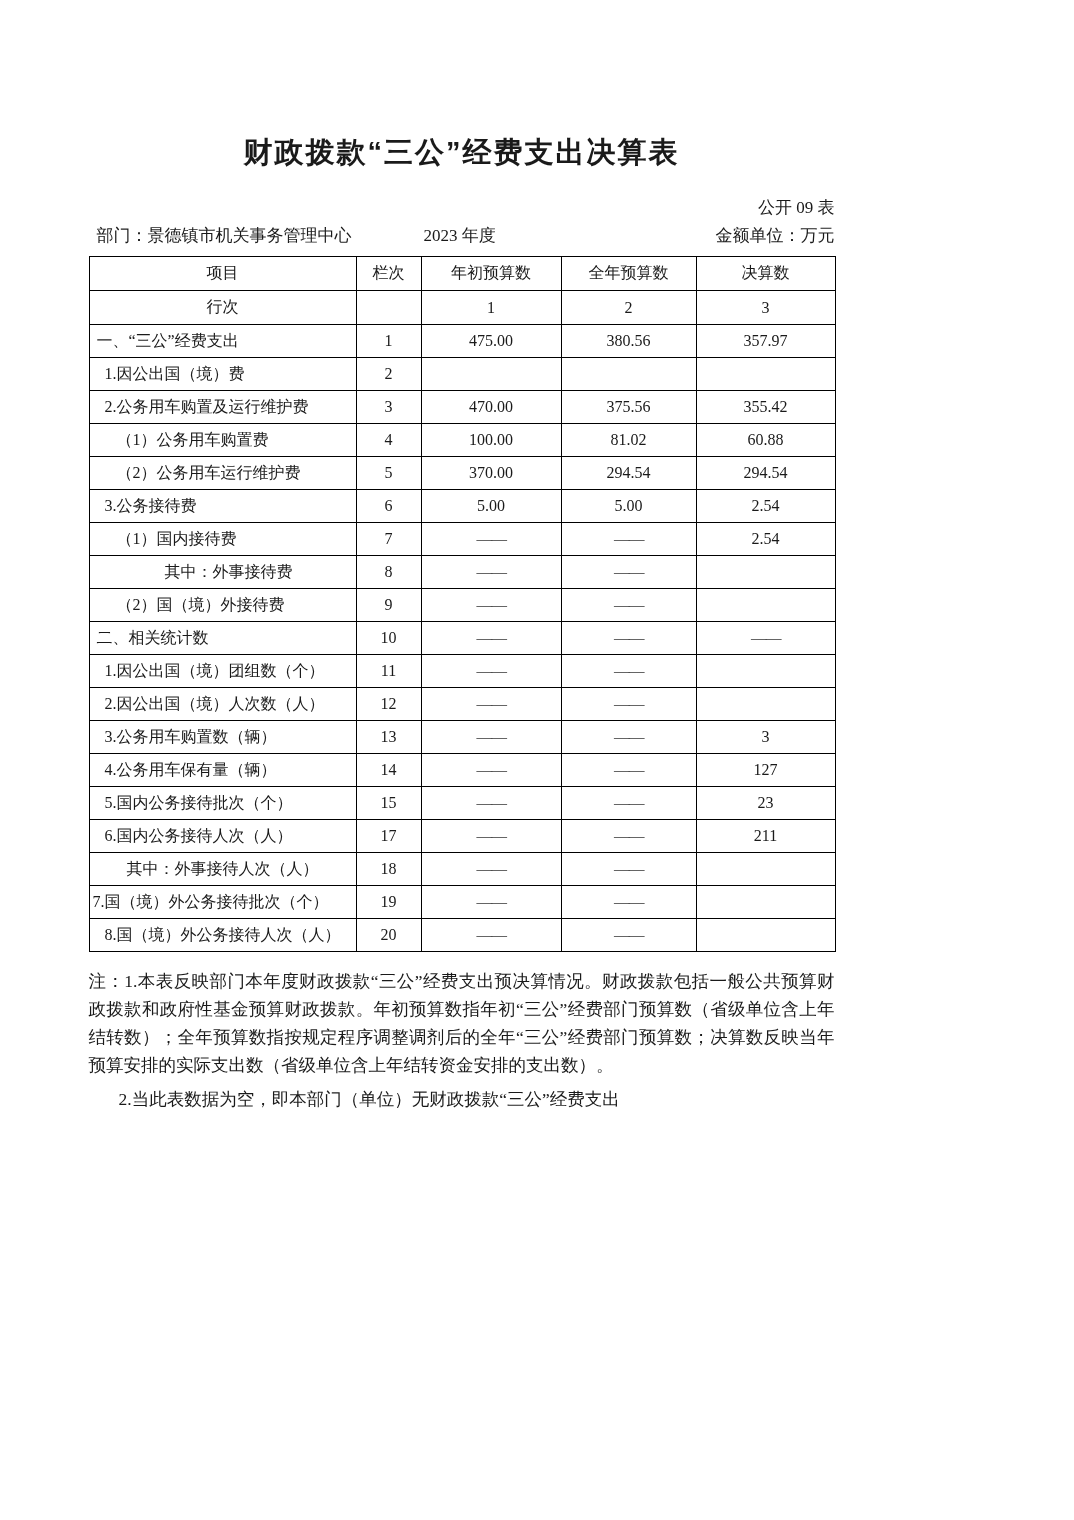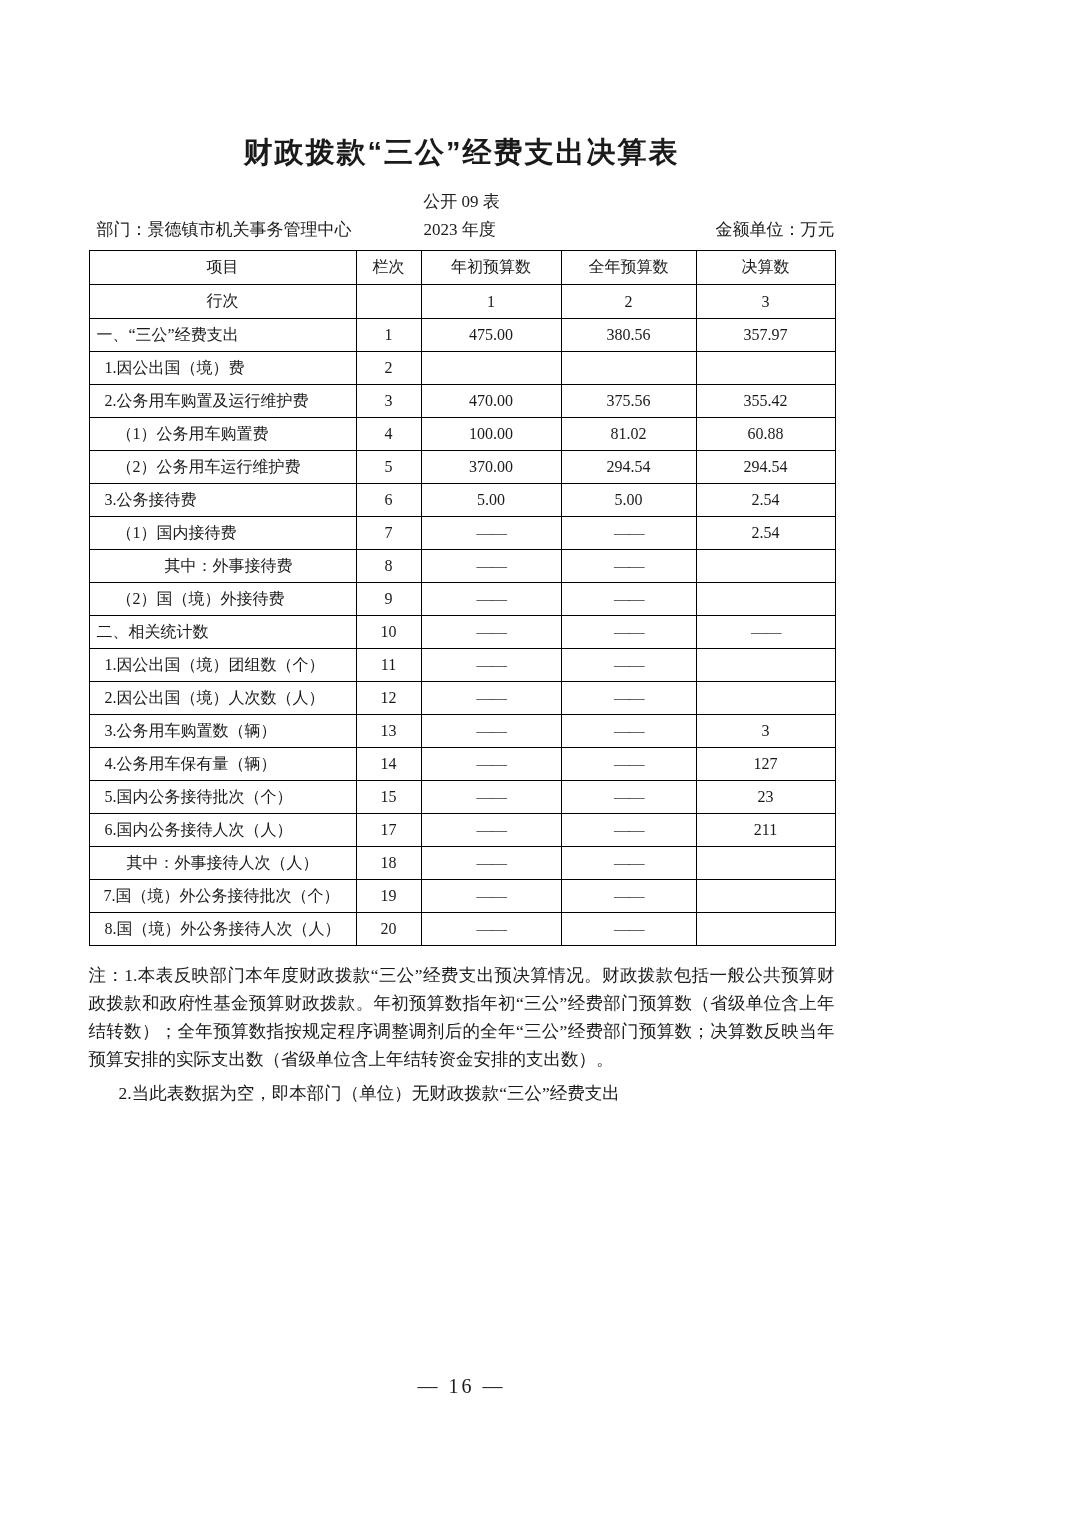--- a/index.html
+++ b/index.html
@@ -22,23 +22,23 @@
   }
   .doc-title {
     text-align: center;
     font-family: "Liberation Sans", "DejaVu Sans", sans-serif;
     font-weight: bold;
     font-size: 29px;
     letter-spacing: 2px;
     line-height: 40px;
   }
   .table-code {
-    text-align: center;
+    text-align: right;
     font-size: 17px;
-    margin-top: 18px;
+    margin-top: 24px;
     line-height: 24px;
   }
   .meta-row {
     position: relative;
     height: 26px;
     font-size: 17px;
     line-height: 26px;
     margin-top: 3px;
   }
   .meta-dept { position: absolute; left: 8px; top: 0; }
@@ -243,37 +243,36 @@
         <td class="cell-val">211</td>
       </tr>
           <tr>
         <td class="cell-item" style="padding-left: 37px;">其中：外事接待人次（人）</td>
         <td class="cell-center">18</td>
         <td class="cell-val dash">——</td>
         <td class="cell-val dash">——</td>
         <td class="cell-val"></td>
       </tr>
           <tr>
-        <td class="cell-item" style="padding-left: 14px;">7.国（境）外公务接待批次（个）</td>
+        <td class="cell-item" style="padding-left: 3px;">7.国（境）外公务接待批次（个）</td>
         <td class="cell-center">19</td>
         <td class="cell-val dash">——</td>
         <td class="cell-val dash">——</td>
         <td class="cell-val"></td>
       </tr>
           <tr>
         <td class="cell-item" style="padding-left: 15px;">8.国（境）外公务接待人次（人）</td>
         <td class="cell-center">20</td>
         <td class="cell-val dash">——</td>
         <td class="cell-val dash">——</td>
         <td class="cell-val"></td>
       </tr>
         </tbody>
     </table>
 
     <div class="notes">
       <p class="note-1">注：1.本表反映部门本年度财政拨款“三公”经费支出预决算情况。财政拨款包括一般公共预算财政拨款和政府性基金预算财政拨款。年初预算数指年初“三公”经费部门预算数（省级单位含上年结转数）；全年预算数指按规定程序调整调剂后的全年“三公”经费部门预算数；决算数反映当年预算安排的实际支出数（省级单位含上年结转资金安排的支出数）。</p>
       <p class="note-2">2.当此表数据为空，即本部门（单位）无财政拨款“三公”经费支出</p>
     </div>
 
-    <div class="page-number">— 16 —</div>
 
   </div>
 </div>
 
 </body></html>

